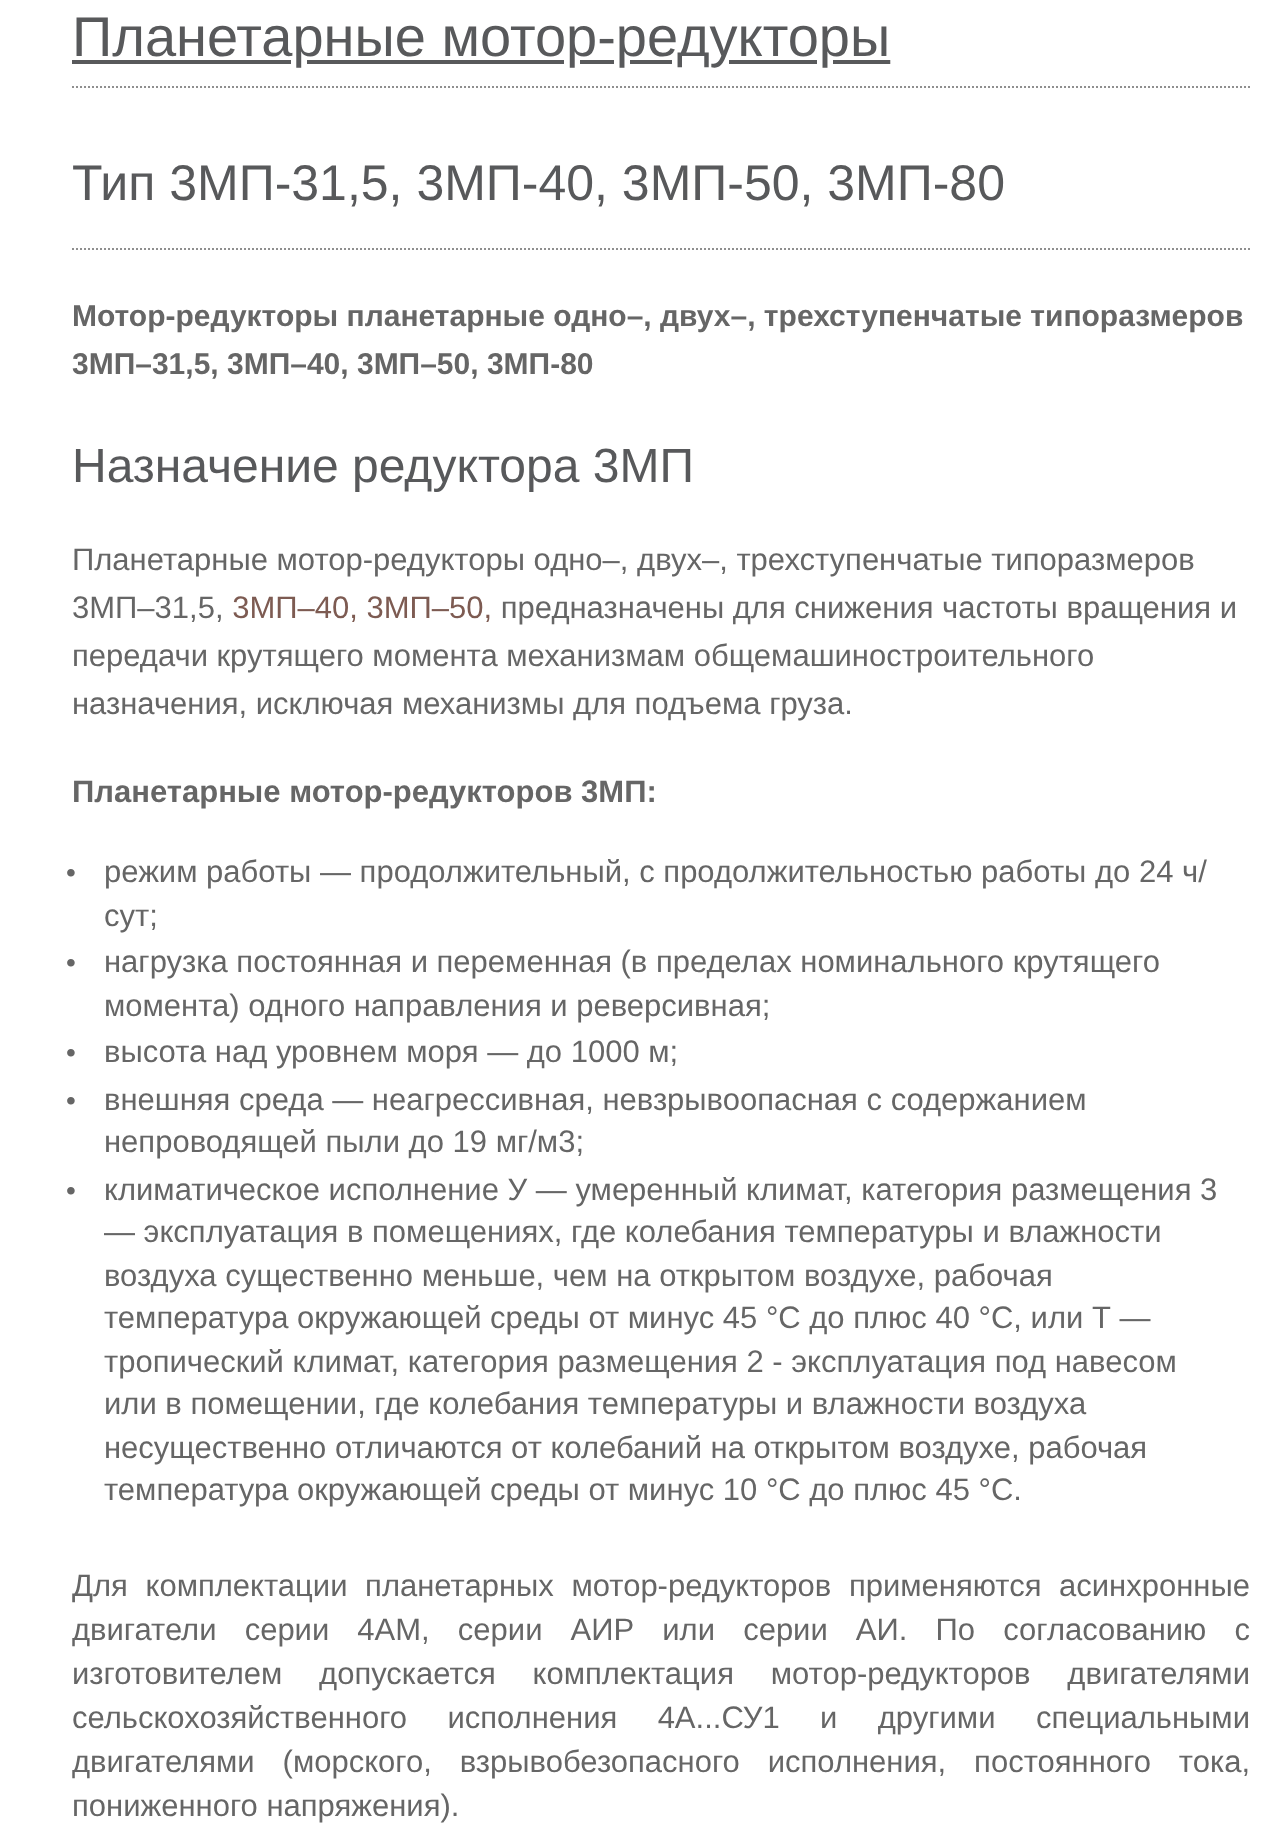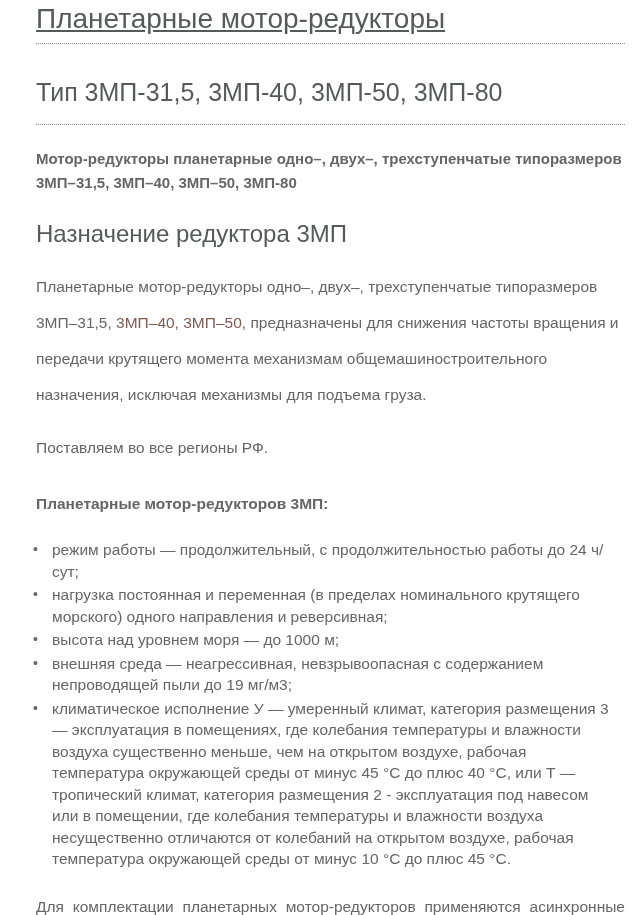--- a/index.html
+++ b/index.html
@@ -43,21 +43,21 @@
   h3 {
     margin: 24px 0 0;
     font-size: 24px;
     line-height: 29px;
     font-weight: 400;
     color: var(--heading, #58595b);
   }
   p.body {
     margin: 17px 0 0;
     font-size: 15.5px;
-    line-height: 36px;
+    line-height: 24px;
   }
   p.body.first { margin-top: 21px; }
   p.body.bold { margin-top: 20px; font-weight: 700; }
   .model { color: var(--accent-model, #7d5b52); }
 
   ul.app-list {
     list-style: none;
     margin: 17px 16px 0;
     padding: 0;
   }
@@ -89,29 +89,28 @@
   <h1>Планетарные мотор-редукторы</h1>
 
   <h2>Тип 3МП-31,5, 3МП-40, 3МП-50, 3МП-80</h2>
 
   <p class="lead">Мотор-редукторы планетарные одно–, двух–, трехступенчатые типоразмеров 3МП–31,5, 3МП–40, 3МП–50, 3МП-80</p>
 
   <h3>Назначение редуктора 3МП</h3>
 
   <p class="body first"><span>Планетарные мотор-редукторы одно–, двух–, трехступенчатые типоразмеров 3МП–31,5,</span><span class="model"> 3МП–40,</span><span class="model"> 3МП–50,</span><span> предназначены для снижения частоты вращения и передачи крутящего момента механизмам общемашиностроительного назначения, исключая механизмы для подъема груза.</span></p>
 
-  <p class="body">Поставляем во все регионы РФ.</p>
 
   <p class="body bold">Планетарные мотор-редукторов 3МП:</p>
 
   <ul class="app-list">
 
       <li>режим работы — продолжительный, с продолжительностью работы до 24 ч/сут;</li>
 
-      <li>нагрузка постоянная и переменная (в пределах номинального крутящего морского) одного направления и реверсивная;</li>
+      <li>нагрузка постоянная и переменная (в пределах номинального крутящего момента) одного направления и реверсивная;</li>
 
       <li>высота над уровнем моря — до 1000 м;</li>
 
       <li>внешняя среда — неагрессивная, невзрывоопасная с содержанием непроводящей пыли до 19 мг/м3;</li>
 
       <li>климатическое исполнение У — умеренный климат, категория размещения 3 — эксплуатация в помещениях, где колебания температуры и влажности воздуха существенно меньше, чем на открытом воздухе, рабочая температура окружающей среды от минус 45 °С до плюс 40 °С, или Т — тропический климат, категория размещения 2 - эксплуатация под навесом или в помещении, где колебания температуры и влажности воздуха несущественно отличаются от колебаний на открытом воздухе, рабочая температура окружающей среды от минус 10 °С до плюс 45 °С.</li>
     </ul>
 
   <p class="body justify">Для комплектации планетарных мотор-редукторов применяются асинхронные двигатели серии 4АМ, серии АИР или серии АИ. По согласованию с изготовителем допускается комплектация мотор-редукторов двигателями сельскохозяйственного исполнения 4А...СУ1 и другими специальными двигателями (морского, взрывобезопасного исполнения, постоянного тока, пониженного напряжения).</p>
 

